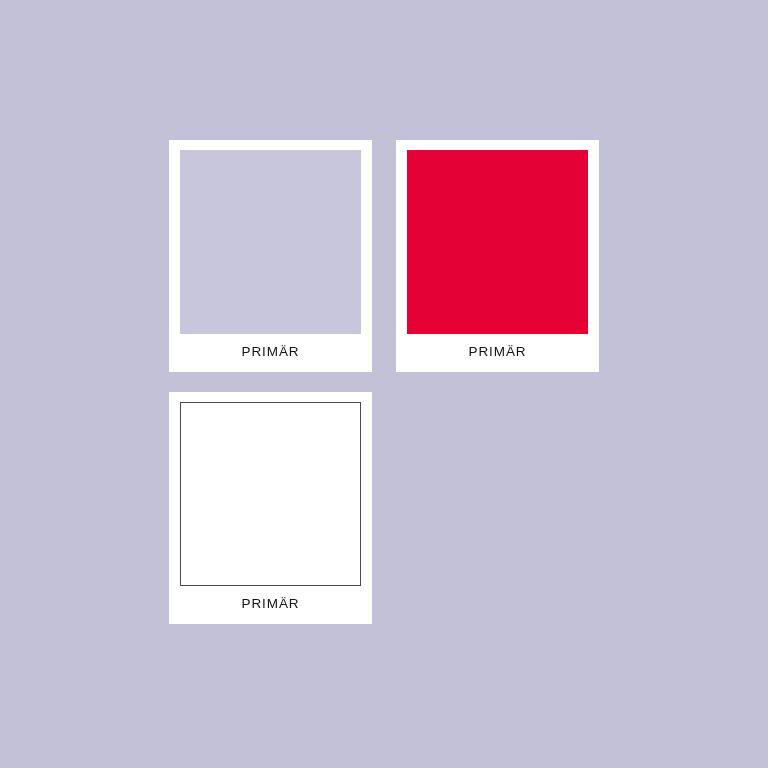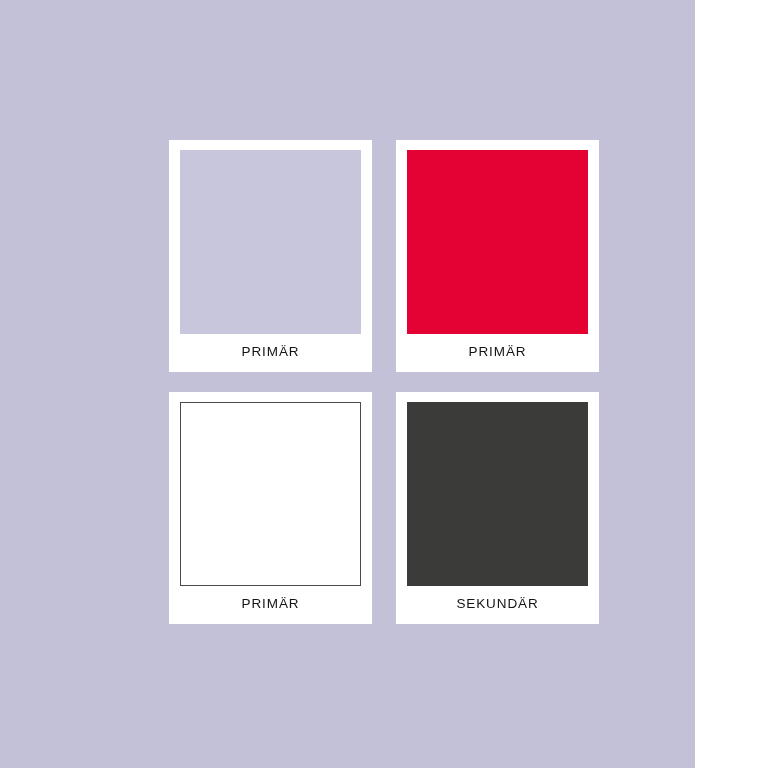--- a/index.html
+++ b/index.html
@@ -8,21 +8,21 @@
   }
   body {
     width: 768px;
     height: 768px;
     overflow: hidden;
     font-family: "Liberation Sans", sans-serif;
   }
 
   #palette-board {
     position: relative;
-    width: 695px;
+    width: 768px;
     height: 768px;
     background: #c2c1d7;
     box-sizing: border-box;
   }
 
   #swatch-grid {
     position: absolute;
     left: 169px;
     top: 140px;
     width: 430px;
@@ -78,19 +78,15 @@
     <div class="swatch-card">
       <div class="swatch-chip" style="background: rgb(228, 1, 52); border: 0px;"></div>
       <div class="swatch-label">PRIMÄR</div>
     </div>
 
     <div class="swatch-card">
       <div class="swatch-chip" style="background: rgb(255, 255, 255); border: 1px solid rgb(74, 74, 74);"></div>
       <div class="swatch-label">PRIMÄR</div>
     </div>
 
-    <div class="swatch-card">
-      <div class="swatch-chip" style="background: rgb(59, 59, 57); border: 0px;"></div>
-      <div class="swatch-label">SEKUNDÄR</div>
-    </div>
 
   </div>
 </div>
 
 </body></html>

